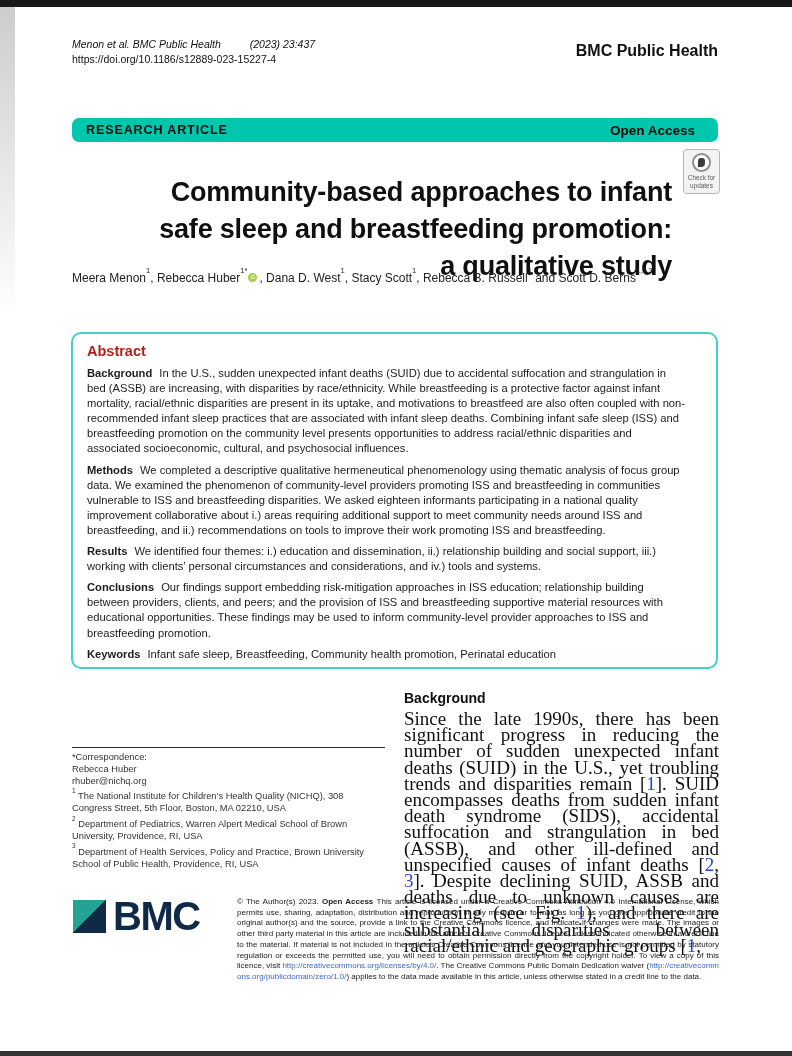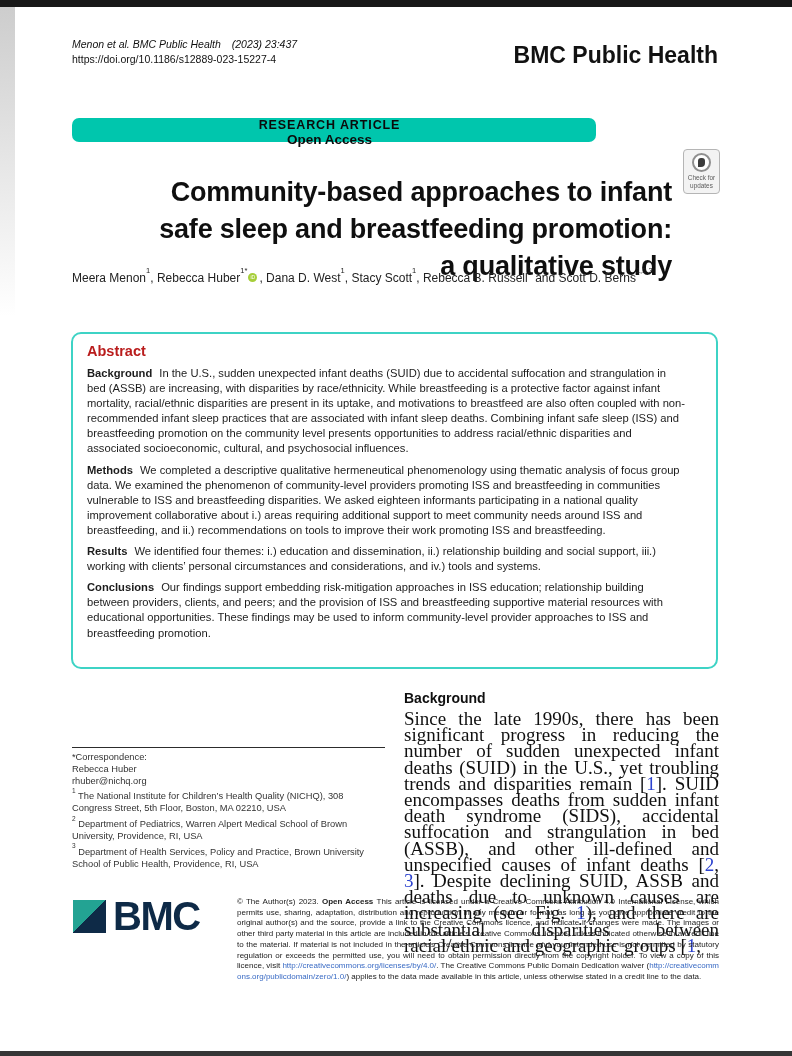--- a/index.html
+++ b/index.html
@@ -6,27 +6,27 @@
   .page {
     position:relative; width:792px; height:1056px; background:#fff;
     overflow:hidden; font-family:"Liberation Sans", sans-serif; color:#1a1a1a;
   }
   .topbar   { position:absolute; top:0; left:0; right:0; height:7px; background:#181818; }
   .bottombar{ position:absolute; bottom:0; left:0; right:0; height:5px; background:#363636; }
   .left-shadow { position:absolute; top:7px; left:0; width:15px; height:310px;
     background:linear-gradient(to bottom, #cdcdcd 0%, rgba(205,205,205,0) 100%); }
 
   .header-cite { position:absolute; left:72px; top:38px; font-size:10.5px; font-style:italic; color:#111; }
-  .header-cite .vol { margin-left:8px; }
+  .header-cite .vol { margin-left:26px; }
   .header-doi  { position:absolute; left:72px; top:53px; font-size:10.5px; color:#111; }
-  .header-journal { position:absolute; top:42px; right:74px; font-size:23px; font-weight:600; color:#111; }
+  .header-journal { position:absolute; top:42px; right:74px; font-size:16px; font-weight:600; color:#111; }
 
-  .banner { position:absolute; left:72px; top:118px; width:524px; height:24px;
+  .banner { position:absolute; left:72px; top:118px; width:646px; height:24px;
     background:var(--teal); border-radius:7px; display:flex; align-items:center;
-    justify-content:space-between; padding:0 23px 0 14px; box-sizing:border-box;flex-direction:column; }
+    justify-content:space-between; padding:0 23px 0 14px; box-sizing:border-box; }
   .banner .type   { font-weight:bold; font-size:12.5px; letter-spacing:0.9px; color:#0b0b0b; }
   .banner .access { font-weight:bold; font-size:13.5px; color:#0b0b0b; }
 
   .check-badge { position:absolute; left:683px; top:149px; width:37px; height:45px;
     background:#f3f3f3; border:1px solid #b5b5b5; border-radius:4px;
     display:flex; flex-direction:column; align-items:center; padding-top:3px;
     box-sizing:border-box; cursor:pointer; }
   .cb-circle { width:15px; height:15px; border:2px solid #8f8f8f; border-radius:50%;
     display:flex; align-items:center; justify-content:center; background:#fff; }
   .cb-pin { width:7px; height:9px; background:#3c3c3c; border-radius:3px 3px 4px 0; }
@@ -104,20 +104,21 @@
 
   <div class="authors"><span>Meera Menon<sup>1</sup></span>, <span>Rebecca Huber<sup>1*</sup></span><span class="orcid">iD</span>, <span>Dana D. West<sup>1</sup></span>, <span>Stacy Scott<sup>1</sup></span>, <span>Rebecca B. Russell<sup>1</sup></span> and <span>Scott D. Berns<sup>1,2,3</sup></span></div>
 
   <div class="abstract-box">
     <h2 class="abstract-heading">Abstract</h2>
     <div>
         <p class="abs-p"><b>Background</b>In the U.S., sudden unexpected infant deaths (SUID) due to accidental suffocation and strangulation in bed (ASSB) are increasing, with disparities by race/ethnicity. While breastfeeding is a protective factor against infant mortality, racial/ethnic disparities are present in its uptake, and motivations to breastfeed are also often coupled with non-recommended infant sleep practices that are associated with infant sleep deaths. Combining infant safe sleep (ISS) and breastfeeding promotion on the community level presents opportunities to address racial/ethnic disparities and associated socioeconomic, cultural, and psychosocial influences.</p>
         <p class="abs-p"><b>Methods</b>We completed a descriptive qualitative hermeneutical phenomenology using thematic analysis of focus group data. We examined the phenomenon of community-level providers promoting ISS and breastfeeding in communities vulnerable to ISS and breastfeeding disparities. We asked eighteen informants participating in a national quality improvement collaborative about i.) areas requiring additional support to meet community needs around ISS and breastfeeding, and ii.) recommendations on tools to improve their work promoting ISS and breastfeeding.</p>
         <p class="abs-p"><b>Results</b>We identified four themes: i.) education and dissemination, ii.) relationship building and social support, iii.) working with clients’ personal circumstances and considerations, and iv.) tools and systems.</p>
         <p class="abs-p"><b>Conclusions</b>Our findings support embedding risk-mitigation approaches in ISS education; relationship building between providers, clients, and peers; and the provision of ISS and breastfeeding supportive material resources with educational opportunities. These findings may be used to inform community-level provider approaches to ISS and breastfeeding promotion.</p>
+        <p class="abs-p"><b>Keywords</b>Infant safe sleep, Breastfeeding, Community health promotion, Perinatal education</p>
       </div>
   </div>
 
   <div class="fn">
     <hr class="fn-rule">
     <p>*Correspondence:</p>
     <p>Rebecca Huber</p>
     <p><span class="email">rhuber@nichq.org</span></p>
     <div>
         <p><sup>1</sup> The National Institute for Children’s Health Quality (NICHQ), 308 Congress Street, 5th Floor, Boston, MA 02210, USA</p>

